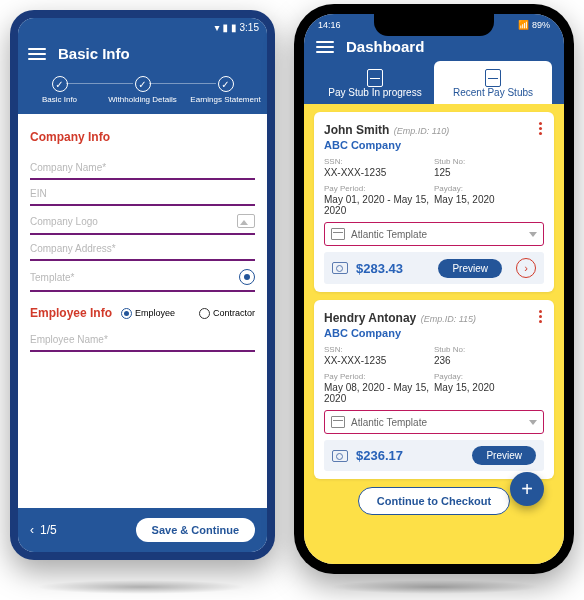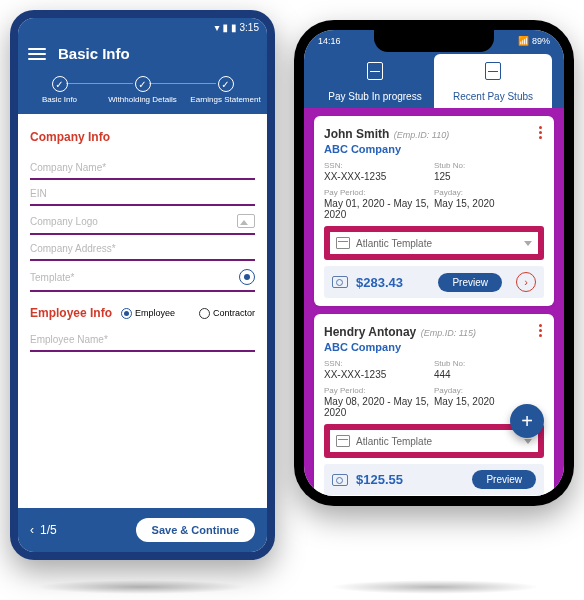--- a/index.html
+++ b/index.html
@@ -121,26 +121,25 @@
   font-size: 11px;
   font-weight: 600;
 }
 
 
 .phone-ios {
   position: absolute;
   right: 10px;
   top: 4px;
   width: 280px;
-  height: 486px;
+  height: 570px;
   background: #000;
   border-radius: 40px;
   padding: 10px;
   box-shadow: 0 12px 30px rgba(0,0,0,0.35);
-  margin-top: 16px;
 }
 .phone-ios .screen {
   width: 100%;
   height: 100%;
   background: #f3f5f7;
   border-radius: 30px;
   overflow: hidden;
   position: relative;
   display: flex;
   flex-direction: column;
@@ -173,47 +172,47 @@
 .tabs { display: flex; }
 .tab {
   flex: 1;
   text-align: center;
   font-size: 10px;
   color: #fff;
   padding: 8px 0 6px;
   display: flex;
   flex-direction: column;
   align-items: center;
-  gap: 11px;
+  gap: 0;
 }
 .tab.active { background: #fff; color: #245599; border-radius: 6px 6px 0 0; }
 .tab .tab-icon { width: 16px; height: 18px; border: 1.5px solid currentColor; border-radius: 2px; position: relative; }
 .tab .tab-icon::after { content:''; position:absolute; bottom:2px; left:2px; right:2px; height:5px; border-top:1px solid currentColor; }
 
-.dash-body { flex:1; padding: 8px 10px; overflow-y:auto; background:#a21caf; }
+.dash-body { flex:1; padding: 8px 10px; overflow-y:auto; background:#fde047; }
 .card {
   background: #fff;
   border-radius: 6px;
   padding: 8px 10px;
   margin-bottom: 8px;
   box-shadow: 0 1px 3px rgba(0,0,0,0.08);
   position: relative;
 }
 .card-top { display:flex; justify-content: space-between; align-items: flex-start; }
 .emp-name { font-size: 12px; font-weight: 600; color: #333; }
 .emp-id { font-size: 9px; color: #9a9a9a; font-style: italic; font-weight: 400; }
 .company { color: #2862b8; font-size: 11px; font-weight: 600; margin-top: 1px; }
 .kebab { display:flex; flex-direction:column; gap:2px; padding: 2px; }
 .kebab span { width:3px; height:3px; background:#d13a2a; border-radius:50%; }
 .card-grid { display:flex; margin-top: 6px; gap: 0; }
 .card-grid > div { flex: 1; }
 .label-sm { font-size: 8px; color: #9a9a9a; }
 .val-sm { font-size: 10px; color: #333; margin-top: 1px; }
 .template-row {
-  border: 6px solid #be185d;
+  border: 1px solid #be185d;
   border-radius: 3px;
   padding: 5px 6px;
   margin-top: 6px;
   display: flex;
   align-items: center;
   gap: 6px;
   font-size: 10px;
   color: #666;
 }
 .tmpl-icon { width:14px; height:12px; border:1px solid #888; border-radius:1px; position:relative; }
@@ -377,20 +376,28 @@
 </div>
 
 <div class="phone-ios">
   <div class="screen">
     <div class="notch"></div>
     <div class="status-ios">
       <span>14:16</span>
       <span>📶 <span>89%</span></span>
     </div>
     <div class="header-ios">
+      <div class="header-ios-row">
+        <div class="hamburger">
+            <span></span>
+            <span></span>
+            <span></span>
+          </div>
+        <div class="header-title">Dashboard</div>
+      </div>
       <div class="tabs">
         <div class="tab">
           <span class="tab-icon"></span>
           <span>Pay Stub In progress</span>
         </div>
         <div class="tab active">
           <span class="tab-icon"></span>
           <span>Recent Pay Stubs</span>
         </div>
       </div>
@@ -457,41 +464,41 @@
               <span></span>
             </div>
         </div>
         <div class="card-grid">
           <div>
             <div class="label-sm">SSN:</div>
             <div class="val-sm">XX-XXX-1235</div>
           </div>
           <div>
             <div class="label-sm">Stub No:</div>
-            <div class="val-sm">444</div>
+            <div class="val-sm">236</div>
           </div>
         </div>
         <div class="card-grid">
           <div>
             <div class="label-sm">Pay Period:</div>
             <div class="val-sm">May 08, 2020 - May 15, 2020</div>
           </div>
           <div>
             <div class="label-sm">Payday:</div>
             <div class="val-sm">May 15, 2020</div>
           </div>
         </div>
         <div class="template-row">
           <span class="tmpl-icon"></span>
           <span>Atlantic Template</span>
           <span class="chev-down"></span>
         </div>
         <div class="amount-row">
           <span class="money-icon"></span>
-          <span class="amount">$125.55</span>
+          <span class="amount">$236.17</span>
           <span class="preview-btn">Preview</span>
         </div>
       </div>
 
       <div class="checkout-btn">Continue to Checkout</div>
     </div>
 
     <div class="fab">+</div>
   </div>
 </div>

